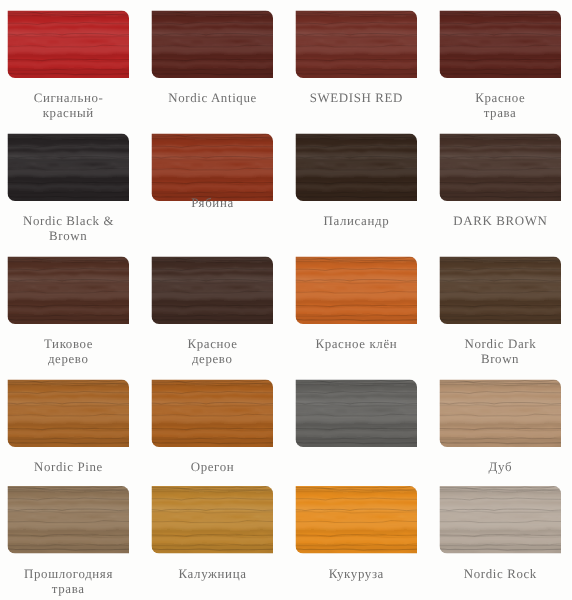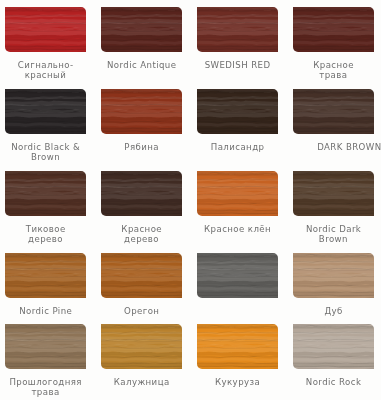--- a/index.html
+++ b/index.html
@@ -2,21 +2,21 @@
 <html><head>
 <meta charset="utf-8">
 <title>Wood Stain Colour Palette</title>
 <style>
   html,body{margin:0;padding:0;}
   body{
     width:381px;height:400px;overflow:hidden;
     background:#fdfdfc;
     font-family:"DejaVu Sans","Liberation Sans",sans-serif;
   }
-  .grid{position:relative;width:381px;height:400px;}
+  .grid{position:relative;width:381px;height:400px;font-family:Liberation Serif, serif;}
   .cell{position:absolute;}
   .sw{
     position:absolute;left:0;top:0;
     border-radius:0 5px 0 5px;
     overflow:hidden;
   }
   .sw .base{position:absolute;inset:0;}
   .sw .grain{position:absolute;inset:0;}
   .sw .fine{position:absolute;inset:0;mix-blend-mode:overlay;opacity:.07;}
   .lbl{
@@ -271,21 +271,21 @@
             <path d="M-4 33.92 C 5.0 33.80, 14.0 33.43, 21.6 33.78 C 28.5 33.65, 35.3 33.49, 41.2 33.13 C 48.4 33.46, 55.6 33.87, 61.8 34.15 C 67.6 34.34, 73.4 33.75, 78.4 34.04 C 86.7 33.67, 95.1 34.03, 86.0 33.47" fill="none" stroke="#000" stroke-width="0.54" opacity="0.087"></path>
             <path d="M-4 38.85 C 4.0 38.79, 12.0 38.32, 18.9 39.27 C 25.7 39.44, 32.6 39.07, 38.4 39.37 C 42.0 38.62, 45.6 38.59, 48.7 38.14 C 53.4 38.93, 58.0 38.93, 62.0 39.59 C 66.2 39.38, 70.4 39.44, 74.0 39.38 C 77.8 38.27, 81.5 38.30, 84.7 38.53 C 91.7 39.22, 98.7 38.63, 86.0 39.56" fill="none" stroke="#000" stroke-width="0.53" opacity="0.070"></path>
             <path d="M-4 39.76 C 3.7 39.64, 11.4 39.85, 18.0 39.88 C 22.9 39.92, 27.8 40.20, 32.0 39.10 C 40.1 40.34, 48.3 39.35, 55.2 38.98 C 61.9 39.69, 68.5 39.39, 74.2 39.45 C 79.1 39.25, 84.0 39.76, 86.0 40.26" fill="none" stroke="#000" stroke-width="0.88" opacity="0.084"></path>
             <path d="M-4 42.20 C -0.4 41.56, 3.3 42.14, 6.4 42.30 C 12.7 41.99, 19.1 42.56, 24.5 42.31 C 31.9 41.84, 39.3 42.14, 45.7 42.76 C 55.0 42.09, 64.3 42.72, 72.3 42.35 C 77.4 42.38, 82.6 42.31, 86.0 41.77" fill="none" stroke="#000" stroke-width="0.74" opacity="0.162"></path>
           </g>
         </svg>
         <svg class="fine" width="100%" height="100%">
           <rect width="100%" height="100%" filter="url(#finegrain)"></rect>
         </svg>
       </div>
-      <div class="lbl" style="top: 53px;">Рябина</div>
+      <div class="lbl" style="top: 41px;">Рябина</div>
     </div>
     <div class="cell" style="left: 197.2px; top: 89px; width: 80.4px;">
       <div class="sw" style="width: 80.4px; height: 45px;">
         <div class="base" style="background: rgb(53, 37, 27);"></div>
         <svg class="grain" viewBox="0 0 81 45" preserveAspectRatio="none" width="100%" height="100%">
           <g filter="url(#softband)">
             <path d="M-4 0.40 C 3.2 0.58, 10.4 0.82, 16.6 -0.60 C 22.8 -0.12, 29.0 0.94, 34.4 1.37 C 42.3 -0.53, 50.2 0.33, 57.0 0.79 C 62.3 -0.01, 67.5 0.89, 72.1 1.35 C 79.9 -0.52, 87.7 0.96, 86.0 -0.19" fill="none" stroke="#fff" stroke-width="4.83" opacity="0.047"></path>
             <path d="M-4 3.87 C 5.4 3.06, 14.8 4.54, 22.9 3.26 C 28.2 4.80, 33.6 3.43, 38.2 3.64 C 44.0 4.58, 49.8 4.29, 54.8 3.19 C 63.5 4.45, 72.3 4.15, 79.8 3.89 C 84.1 4.02, 88.4 3.51, 86.0 4.19" fill="none" stroke="#000" stroke-width="2.62" opacity="0.061"></path>
             <path d="M-4 9.16 C 1.5 9.88, 7.1 8.68, 11.8 8.80 C 16.3 8.73, 20.9 10.12, 24.8 9.96 C 28.4 9.66, 31.9 8.80, 35.0 8.80 C 42.4 8.35, 49.9 9.61, 56.3 8.14 C 62.9 9.98, 69.5 8.29, 75.2 8.57 C 83.0 8.75, 90.9 9.22, 86.0 10.25" fill="none" stroke="#fff" stroke-width="2.23" opacity="0.086"></path>
             <path d="M-4 14.70 C 3.7 13.95, 11.4 14.30, 17.9 14.80 C 24.6 14.22, 31.2 15.21, 36.9 13.87 C 41.3 14.37, 45.6 15.29, 49.3 13.69 C 56.6 13.93, 64.0 14.30, 70.2 14.49 C 79.4 15.09, 88.6 15.17, 86.0 14.28" fill="none" stroke="#fff" stroke-width="4.17" opacity="0.088"></path>
@@ -347,21 +347,21 @@
             <path d="M-4 33.92 C 5.0 33.80, 14.0 33.43, 21.6 33.78 C 28.5 33.65, 35.3 33.49, 41.2 33.13 C 48.4 33.46, 55.6 33.87, 61.8 34.15 C 67.6 34.34, 73.4 33.75, 78.4 34.04 C 86.7 33.67, 95.1 34.03, 86.0 33.47" fill="none" stroke="#000" stroke-width="0.54" opacity="0.087"></path>
             <path d="M-4 38.85 C 4.0 38.79, 12.0 38.32, 18.9 39.27 C 25.7 39.44, 32.6 39.07, 38.4 39.37 C 42.0 38.62, 45.6 38.59, 48.7 38.14 C 53.4 38.93, 58.0 38.93, 62.0 39.59 C 66.2 39.38, 70.4 39.44, 74.0 39.38 C 77.8 38.27, 81.5 38.30, 84.7 38.53 C 91.7 39.22, 98.7 38.63, 86.0 39.56" fill="none" stroke="#000" stroke-width="0.53" opacity="0.070"></path>
             <path d="M-4 39.76 C 3.7 39.64, 11.4 39.85, 18.0 39.88 C 22.9 39.92, 27.8 40.20, 32.0 39.10 C 40.1 40.34, 48.3 39.35, 55.2 38.98 C 61.9 39.69, 68.5 39.39, 74.2 39.45 C 79.1 39.25, 84.0 39.76, 86.0 40.26" fill="none" stroke="#000" stroke-width="0.88" opacity="0.084"></path>
             <path d="M-4 42.20 C -0.4 41.56, 3.3 42.14, 6.4 42.30 C 12.7 41.99, 19.1 42.56, 24.5 42.31 C 31.9 41.84, 39.3 42.14, 45.7 42.76 C 55.0 42.09, 64.3 42.72, 72.3 42.35 C 77.4 42.38, 82.6 42.31, 86.0 41.77" fill="none" stroke="#000" stroke-width="0.74" opacity="0.162"></path>
           </g>
         </svg>
         <svg class="fine" width="100%" height="100%">
           <rect width="100%" height="100%" filter="url(#finegrain)"></rect>
         </svg>
       </div>
-      <div class="lbl" style="top: 53px; text-align: right;">DARK BROWN</div>
+      <div class="lbl" style="top: 53px;">DARK BROWN</div>
     </div>
     <div class="cell" style="left: 5.3px; top: 171px; width: 80.4px;">
       <div class="sw" style="width: 80.4px; height: 45px;">
         <div class="base" style="background: rgb(81, 47, 35);"></div>
         <svg class="grain" viewBox="0 0 81 45" preserveAspectRatio="none" width="100%" height="100%">
           <g filter="url(#softband)">
             <path d="M-4 0.40 C 3.2 0.58, 10.4 0.82, 16.6 -0.60 C 22.8 -0.12, 29.0 0.94, 34.4 1.37 C 42.3 -0.53, 50.2 0.33, 57.0 0.79 C 62.3 -0.01, 67.5 0.89, 72.1 1.35 C 79.9 -0.52, 87.7 0.96, 86.0 -0.19" fill="none" stroke="#fff" stroke-width="4.83" opacity="0.047"></path>
             <path d="M-4 3.87 C 5.4 3.06, 14.8 4.54, 22.9 3.26 C 28.2 4.80, 33.6 3.43, 38.2 3.64 C 44.0 4.58, 49.8 4.29, 54.8 3.19 C 63.5 4.45, 72.3 4.15, 79.8 3.89 C 84.1 4.02, 88.4 3.51, 86.0 4.19" fill="none" stroke="#000" stroke-width="2.62" opacity="0.061"></path>
             <path d="M-4 9.16 C 1.5 9.88, 7.1 8.68, 11.8 8.80 C 16.3 8.73, 20.9 10.12, 24.8 9.96 C 28.4 9.66, 31.9 8.80, 35.0 8.80 C 42.4 8.35, 49.9 9.61, 56.3 8.14 C 62.9 9.98, 69.5 8.29, 75.2 8.57 C 83.0 8.75, 90.9 9.22, 86.0 10.25" fill="none" stroke="#fff" stroke-width="2.23" opacity="0.086"></path>
             <path d="M-4 14.70 C 3.7 13.95, 11.4 14.30, 17.9 14.80 C 24.6 14.22, 31.2 15.21, 36.9 13.87 C 41.3 14.37, 45.6 15.29, 49.3 13.69 C 56.6 13.93, 64.0 14.30, 70.2 14.49 C 79.4 15.09, 88.6 15.17, 86.0 14.28" fill="none" stroke="#fff" stroke-width="4.17" opacity="0.088"></path>

